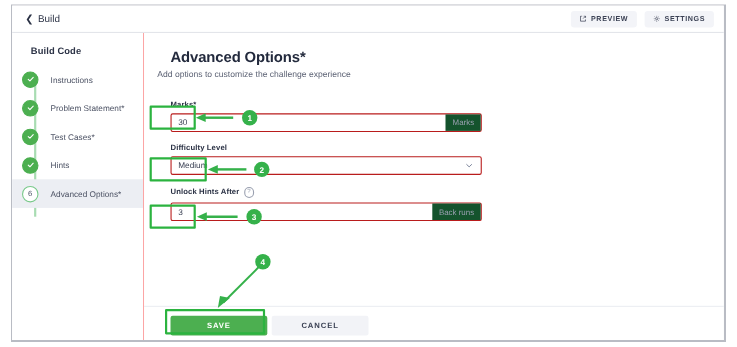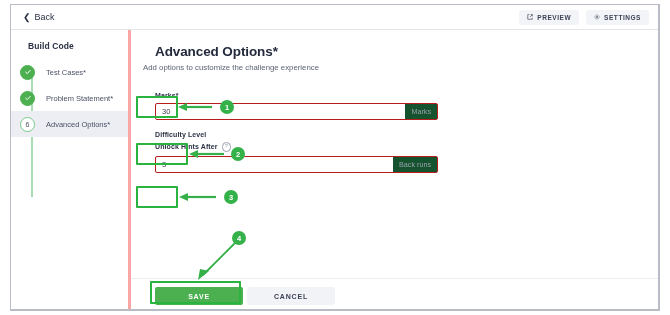--- a/index.html
+++ b/index.html
@@ -90,21 +90,21 @@
     left: 0;
     top: 25px;
     width: 648px;
     height: 280px;
     display: flex;
   }
   
   .sidebar {
     width: 120px;
     background: #ffffff;
-    border-right: 3px solid #fca5a5;
+    border-right: 1px solid #fca5a5;
     box-sizing: border-box;
     position: relative;
     flex: 0 0 120px;
   }
   .sidebar-title {
     font-size: 8.5px;
     font-weight: bold;
     color: #2b3245;
     padding: 11px 0 0 17px;
     letter-spacing: 0.1px;
@@ -321,21 +321,21 @@
 </head>
 <body>
 
 <div id="screen">
 
   <div class="app-frame">
 
     <div class="topbar">
       <div class="back-link">
         <span class="back-chevron">❮</span>
-        <span>Back</span>
+        <span>Build</span>
       </div>
       <div class="topbar-actions">
         <button class="topbtn">
           <span>
             <svg width="6" height="6" viewBox="0 0 12 12">
               <path d="M4.5 1.2 H1.5 V10.5 H10.5 V7.4" fill="none" stroke="#3c4255" stroke-width="1.3"></path>
               <path d="M7.2 1.2 H10.8 V4.8" fill="none" stroke="#3c4255" stroke-width="1.3"></path>
               <path d="M10.6 1.4 L6.2 5.8" fill="none" stroke="#3c4255" stroke-width="1.3"></path>
             </svg>
           </span>
@@ -353,39 +353,55 @@
       </div>
     </div>
 
     <div class="content">
 
       <div class="sidebar">
         <div class="sidebar-title">Build Code</div>
         <div class="steps">
           <div class="rail"></div>
 
+          <div class="step">
+            <span class="bullet done">
+              <svg width="8" height="8" viewBox="0 0 12 12">
+                  <path d="M2.5 6.2 L4.8 8.4 L9.3 3.6" fill="none" stroke="#ffffff" stroke-width="1.5" stroke-linecap="round" stroke-linejoin="round"></path>
+                </svg>
+            </span>
+            <span class="step-label">Instructions</span>
+          </div>
+
+          <div class="step">
+            <span class="bullet done">
+              <svg width="8" height="8" viewBox="0 0 12 12">
+                  <path d="M2.5 6.2 L4.8 8.4 L9.3 3.6" fill="none" stroke="#ffffff" stroke-width="1.5" stroke-linecap="round" stroke-linejoin="round"></path>
+                </svg>
+            </span>
+            <span class="step-label">Problem Statement*</span>
+          </div>
 
           <div class="step">
             <span class="bullet done">
               <svg width="8" height="8" viewBox="0 0 12 12">
                   <path d="M2.5 6.2 L4.8 8.4 L9.3 3.6" fill="none" stroke="#ffffff" stroke-width="1.5" stroke-linecap="round" stroke-linejoin="round"></path>
                 </svg>
             </span>
             <span class="step-label">Test Cases*</span>
           </div>
 
           <div class="step">
             <span class="bullet done">
               <svg width="8" height="8" viewBox="0 0 12 12">
                   <path d="M2.5 6.2 L4.8 8.4 L9.3 3.6" fill="none" stroke="#ffffff" stroke-width="1.5" stroke-linecap="round" stroke-linejoin="round"></path>
                 </svg>
             </span>
-            <span class="step-label">Problem Statement*</span>
-          </div>
-
+            <span class="step-label">Hints</span>
+          </div>
 
 
           <div class="step active">
             <span class="bullet current">6</span>
             <span class="step-label">Advanced Options*</span>
           </div>
         </div>
       </div>
 
       <div class="main">
@@ -394,20 +410,28 @@
 
         <div class="form">
 
           <div class="field-label">Marks*</div>
           <div class="field-row">
             <input class="field-input" value="30" style="">
             <span class="field-suffix">Marks</span>
           </div>
 
           <div class="field-label">Difficulty Level</div>
+          <div class="field-row">
+            <input class="field-input" readonly="" value="Medium" style="">
+            <span class="select-caret">
+              <svg width="7" height="7" viewBox="0 0 12 12">
+                  <path d="M2.2 4.4 L6 8 L9.8 4.4" fill="none" stroke="#6d778f" stroke-width="1.4" stroke-linecap="round" stroke-linejoin="round"></path>
+                </svg>
+            </span>
+          </div>
 
           <div class="field-label">
             <span>Unlock Hints After</span>
             <span class="info-icon">?</span>
           </div>
           <div class="field-row">
             <input class="field-input" value="3" style="">
             <span class="field-suffix">Back runs</span>
           </div>
         </div>

